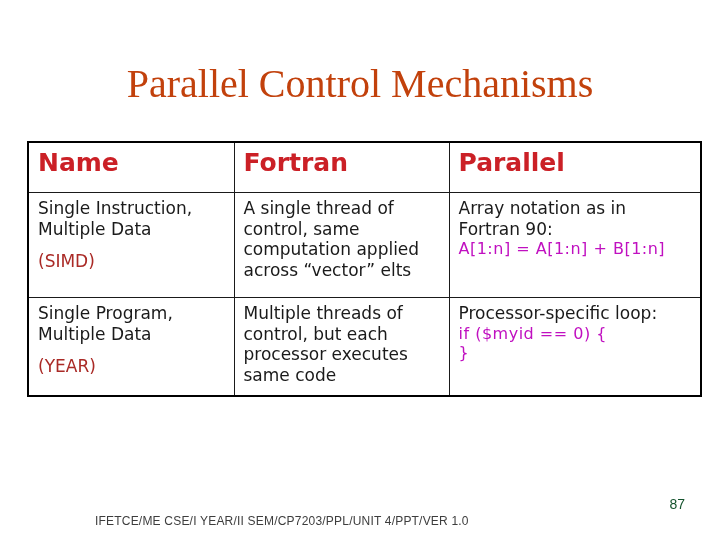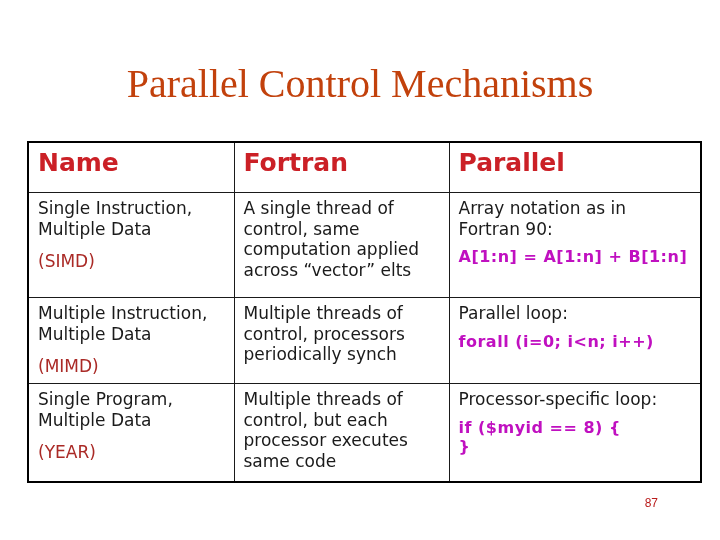--- a/index.html
+++ b/index.html
@@ -35,26 +35,26 @@
 
   tr.hdr th{
     height:40px;font-size:25px;font-weight:700;
     color:var(--header-red,#cb2026);
   }
   tr.r1 td{height:95px;}
   tr.r2 td{height:76px;}
   tr.r3 td{height:88px;}
 
   .acronym{display:block;color:var(--acronym-red,#aa2a26);margin-top:12px;}
-  .code{display:block;color:var(--code-magenta,#c010c0);font-weight:700;font-size:16px;margin-top:8px;letter-spacing:0.5px;}
+  .code{display:block;color:var(--code-magenta,#c010c0);font-weight:400;font-size:16px;margin-top:0;letter-spacing:0.5px;}
 
   .page-number{
-    position:absolute;top:496px;right:62px;
+    position:absolute;top:496px;right:35px;
     font-family:"Liberation Sans","DejaVu Sans",sans-serif;
-    font-size:12px;color:#b91c1c;
+    font-size:14px;color:#14532d;
   }
   .footer{
     position:absolute;top:514px;left:95px;
     font-family:"Liberation Sans","DejaVu Sans",sans-serif;
     font-size:12px;color:#3d3d3d;letter-spacing:0.2px;white-space:nowrap;
   }
 </style>
 </head>
 <body>
 
@@ -79,37 +79,30 @@
         <td><span>Single Instruction,
 Multiple Data</span><span class="acronym">(SIMD)</span></td>
         <td><span>A single thread of
 control, same
 computation applied
 across “vector” elts</span></td>
         <td><span>Array notation as in
 Fortran 90:</span><span class="code">A[1:n] = A[1:n] + B[1:n]</span></td>
       </tr>
 
-      <tr class="r2">
-        <td><span>Multiple Instruction,
-Multiple Data</span><span class="acronym">(MIMD)</span></td>
-        <td><span>Multiple threads of
-control, processors
-periodically synch</span></td>
-        <td><span>Parallel loop:</span><span class="code">forall (i=0; i&lt;n; i++)</span></td>
-      </tr>
 
       <tr class="r3">
         <td><span>Single Program,
 Multiple Data</span><span class="acronym">(YEAR)</span></td>
         <td><span>Multiple threads of
 control, but each
 processor executes
 same code</span></td>
-        <td><span>Processor-specific loop:</span><span class="code">if ($myid == 8) {
+        <td><span>Processor-specific loop:</span><span class="code">if ($myid == 0) {
 }</span></td>
       </tr>
     </tbody>
   </table>
 
   <div class="page-number">87</div>
+  <div class="footer">IFETCE/ME CSE/I YEAR/II SEM/CP7203/PPL/UNIT 4/PPT/VER 1.0</div>
 
 </div>
 
 </body></html>

